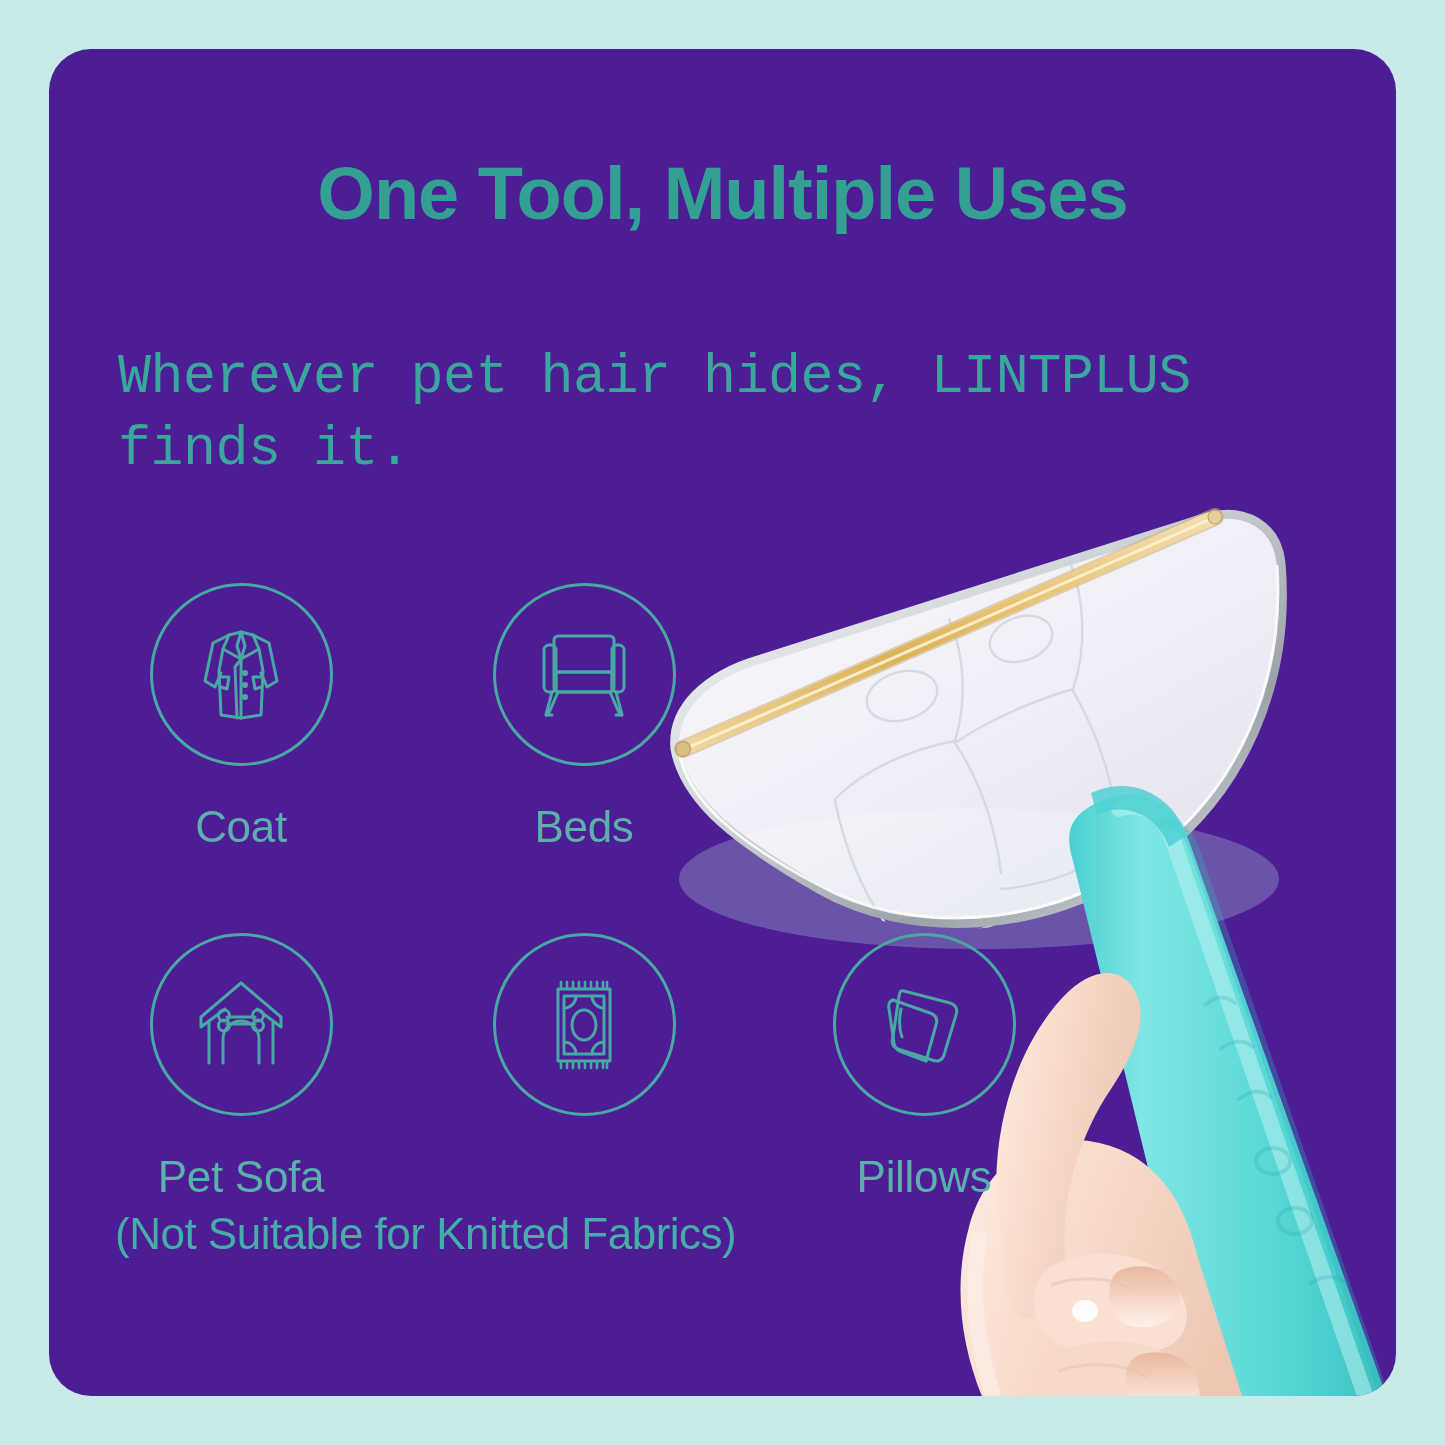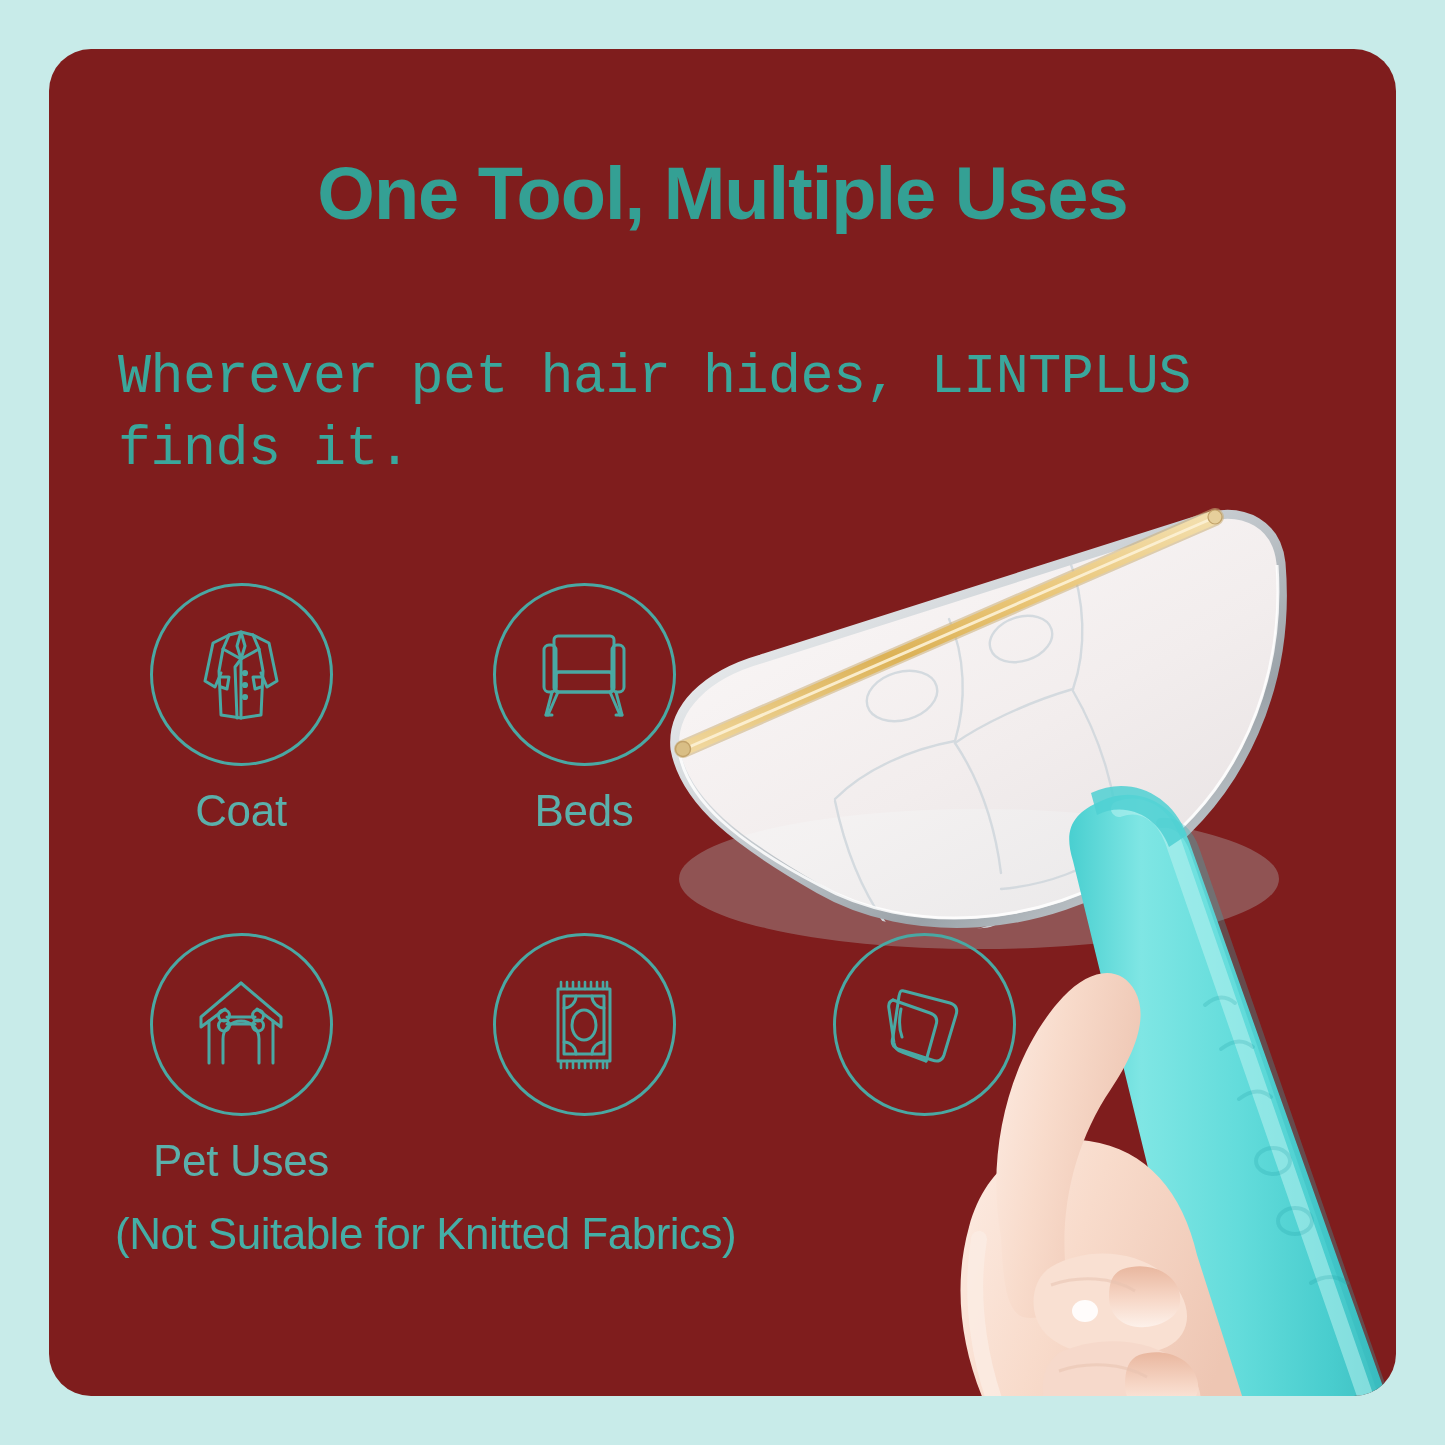--- a/index.html
+++ b/index.html
@@ -15,21 +15,21 @@
     font-family: "Liberation Sans", sans-serif;
     background: #c8ebe9;
   }
   
   #card {
     position: absolute;
     left: 49px;
     top: 49px;
     width: 1347px;
     height: 1347px;
-    background: #7f1d1d;
+    background: #4c1d95;
     border-radius: 42px;
     overflow: hidden;
   }
 
   
   #title {
     position: absolute;
     left: 0;
     top: 106px;
     width: 1347px;
@@ -82,21 +82,21 @@
     margin: 0 auto;
     border: 3.5px solid #4aa8a3;
     border-radius: 50%;
     box-sizing: border-box;
     display: flex;
     align-items: center;
     justify-content: center;
   }
   .icon-circle svg { display: block; }
   .icon-label {
-    margin-top: 20px;
+    margin-top: 36px;
     font-size: 44px;
     color: #5bb0ab;
     letter-spacing: -0.3px;
     white-space: nowrap;
   }
 
   
   #product {
     position: absolute;
     left: 600px;
@@ -305,21 +305,21 @@
             <path d="M38 94 L38 70 A18 18 0 0 1 74 70 L74 94"></path>
             <path d="M16 94 L96 94" stroke-opacity="0"></path>
             <path d="M42 48 L70 48"></path>
             <path d="M42 55 L70 55"></path>
             <circle cx="39" cy="46.5" r="5.5"></circle>
             <circle cx="39" cy="56.5" r="5.5"></circle>
             <circle cx="73" cy="46.5" r="5.5"></circle>
             <circle cx="73" cy="56.5" r="5.5"></circle>
           </svg>
         </div>
-        <div class="icon-label">Pet Uses</div>
+        <div class="icon-label">Pet Sofa</div>
       </div>
 
       <div class="icon-cell" style="left:363px; top:372px;">
         <div class="icon-circle">
           <svg width="112" height="112" viewBox="0 0 112 112" fill="none" stroke="#4aa8a3" stroke-width="3" stroke-linecap="round" stroke-linejoin="round">
             <rect x="30" y="20" width="52" height="72"></rect>
             <rect x="36" y="27" width="40" height="58"></rect>
             <path d="M33 20 L33 13 M39 20 L39 13 M45 20 L45 13 M51 20 L51 13
                      M57 20 L57 13 M63 20 L63 13 M69 20 L69 13 M75 20 L75 13 M79 20 L79 13" stroke-width="2.6"></path>
             <path d="M33 92 L33 99 M39 92 L39 99 M45 92 L45 99 M51 92 L51 99
@@ -336,20 +336,21 @@
       <div class="icon-cell" style="left:703px; top:372px;">
         <div class="icon-circle">
           <svg width="112" height="112" viewBox="0 0 112 112" fill="none" stroke="#4aa8a3" stroke-width="3" stroke-linecap="round" stroke-linejoin="round">
             <path d="M36 22 L82 34 C88 36 90 40 88 46 L76 86 C74 92 70 93 64 91
                      L30 80 C25 78 23 74 25 68 L31 27 C32 22 33 21 36 22 Z"></path>
             <path d="M25 31 L62 44 C68 46 70 50 68 56 L58 92"></path>
             <path d="M25 31 C22 32 20 35 21 40 L26 74 C27 79 29 82 34 83 L58 92"></path>
             <path d="M33 40 C31 50 31 60 34 68"></path>
           </svg>
         </div>
+        <div class="icon-label">Pillows</div>
       </div>
 
     </div>
 
     <div id="footnote">(Not Suitable for Knitted Fabrics)</div>
 
   </div>
 </div>
 
 </body></html>

